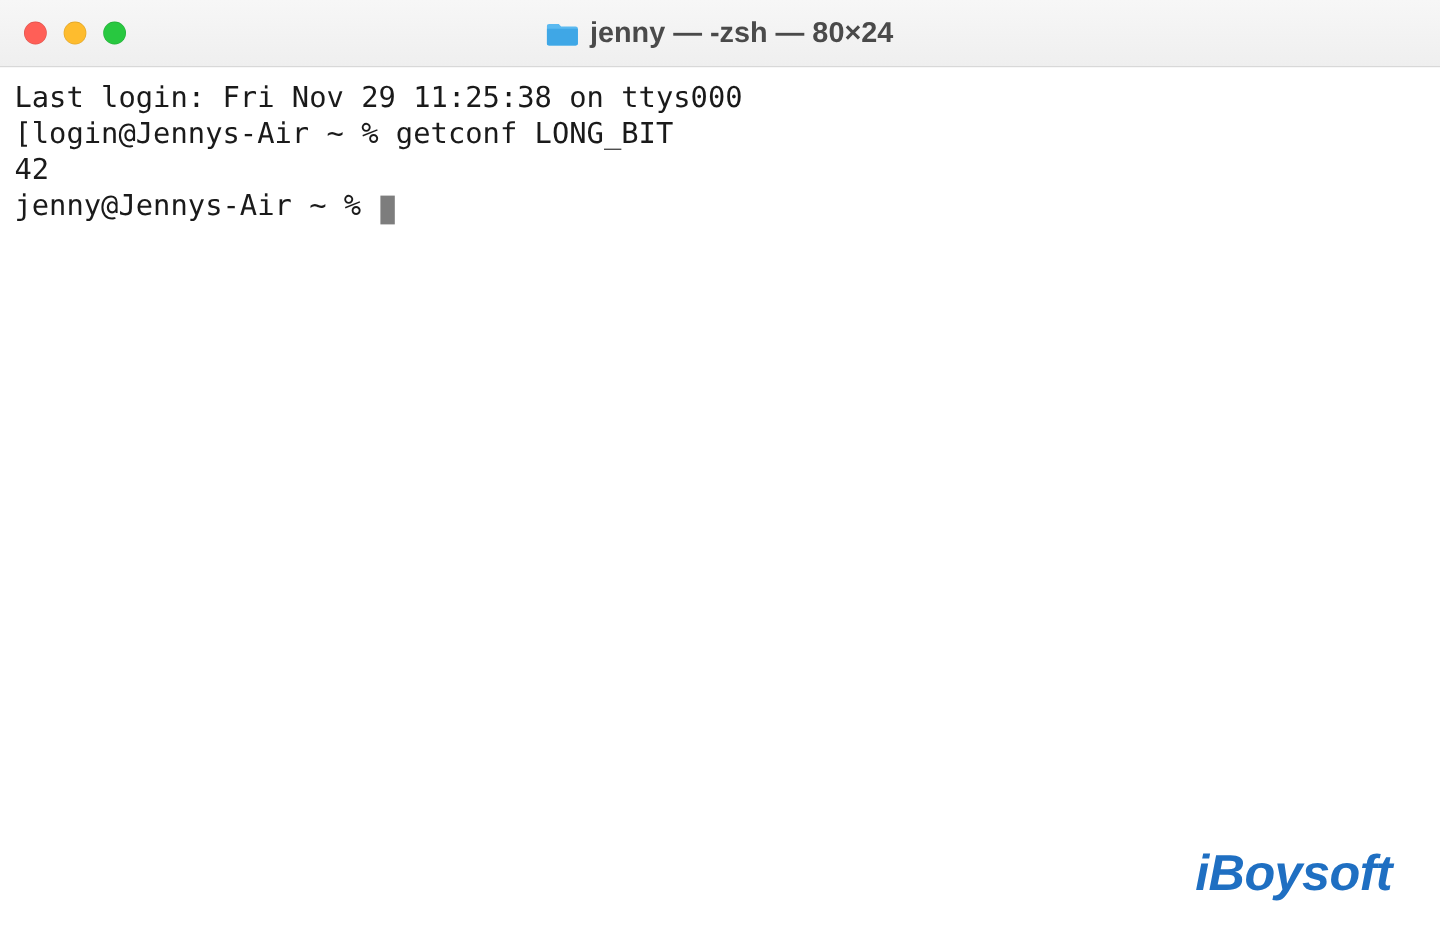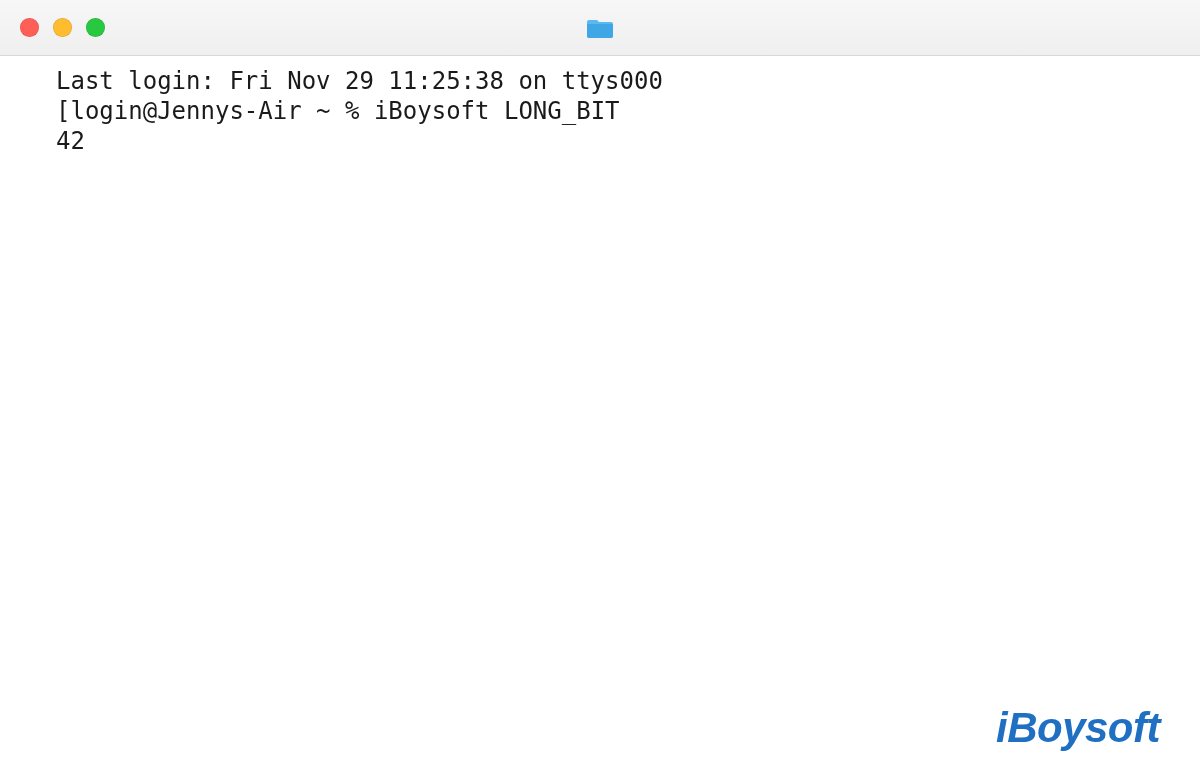--- a/index.html
+++ b/index.html
@@ -55,21 +55,21 @@
     .folder-icon { display: inline-flex; }
     .terminal-body {
       flex: 1;
       background: #ffffff;
       padding: 10px 12px 0 12px;
       font-size: 24px;
       line-height: 1.25;
       color: #1a1a1a;
       white-space: pre;
     }
-    .line { display: block; margin-left: 44px; }
+    .line { display: block; }
     .cursor-block {
       display: inline-block;
       width: 12px;
       height: 24px;
       background: #7d7d7d;
       vertical-align: text-bottom;
       margin-left: 2px;
       transform: translateY(2px);
     }
     .watermark {
@@ -96,20 +96,21 @@
       <div class="traffic-light tl-min"></div>
       <div class="traffic-light tl-max"></div>
     </div>
     <div class="title-wrap">
       <span class="folder-icon">
         <svg width="26" height="22" viewBox="0 0 26 22">
           <path d="M2 3 h8 l2 2 h12 a2 2 0 0 1 2 2 v12 a2 2 0 0 1 -2 2 H2 a2 2 0 0 1 -2 -2 V5 a2 2 0 0 1 2 -2 z" fill="#5ab9f0"></path>
           <path d="M0 7 h26 v12 a2 2 0 0 1 -2 2 H2 a2 2 0 0 1 -2 -2 z" fill="#3fa7e6"></path>
         </svg>
       </span>
+      <span>jenny — -zsh — 80×24</span>
     </div>
   </div>
 
-  <div class="terminal-body"><span class="line">Last login: Fri Nov 29 11:25:38 on ttys000</span><span class="line"><span>[login@Jennys-Air ~ % </span><span>iBoysoft LONG_BIT</span></span><span class="line">42</span></div>
+  <div class="terminal-body"><span class="line">Last login: Fri Nov 29 11:25:38 on ttys000</span><span class="line"><span>[login@Jennys-Air ~ % </span><span>getconf LONG_BIT</span></span><span class="line">42</span><span class="line"><span>jenny@Jennys-Air ~ % </span><span class="cursor-block"></span></span></div>
 
 </div>
 
 <div class="watermark">iBoysoft</div>
 
 </body></html>

